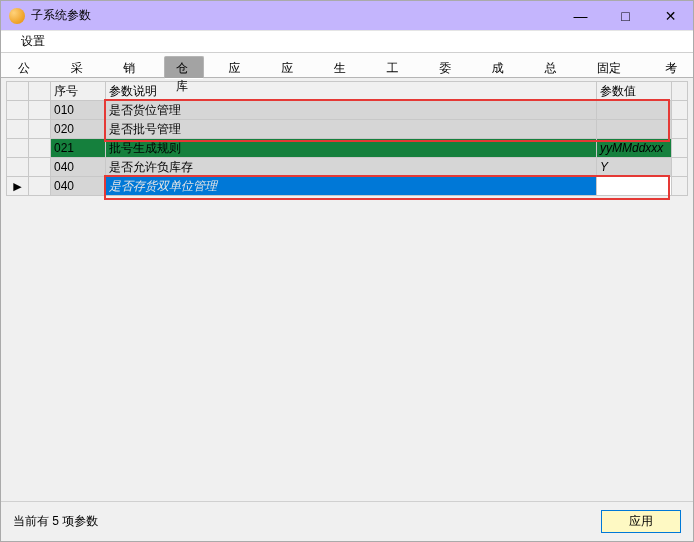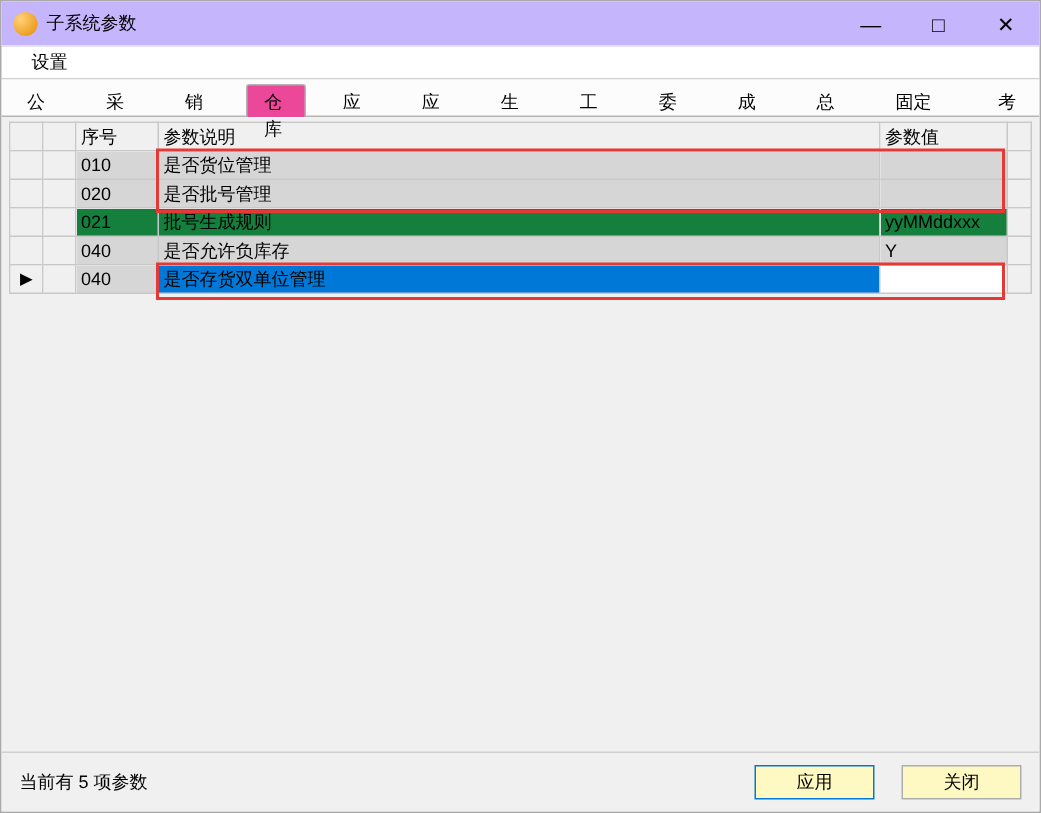--- a/index.html
+++ b/index.html
@@ -67,21 +67,21 @@
   .tab {
     padding: 2px 11px 0 11px;
     height: 22px;
     line-height: 18px;
     cursor: default;
     border: 1px solid transparent;
     border-bottom: none;
     position: relative;
   }
   .tab.active {
-    background: #ec4899;
+    background: #a3a3a3;
     border-color: #b5b5b5;
     border-top-left-radius: 2px;
     border-top-right-radius: 2px;
     z-index: 2;
   }
   .tab.active::after{
     content:"";
     position:absolute; left:0; right:0; bottom:-1px; height:1px; background:#fff;
   }
   
@@ -114,27 +114,28 @@
   }
   table.data th {
     background: #f0f0f0;
     font-weight: normal;
     text-align: left;
   }
   .col-marker { width: 22px; background:#f0f0f0 !important; }
   .col-gutter { width: 22px; background:#f0f0f0 !important; }
   .col-seq    { width: 55px; }
   .col-desc   {  }
-  .col-val    { width: 85px; }
+  .col-val    { width: 75px; font-style: italic; }
   .col-tail   { width: 16px; background:#f0f0f0 !important; border-left:1px solid #c8c8c8; }
   tr.gray td { background: #d6d6d6; }
   tr.white td { background: #15803d; }
   tr.selected td.col-desc {
     background: #0078d7;
-    color: #000000;
+    color: #e5e5e5;
+    font-style: italic;
   }
   tr.selected td.col-val {
     background: #fff;
   }
   tr td.col-gutter, tr td.col-marker { background:#f0f0f0; }
   tr td.col-tail { background:#f0f0f0; }
   .row-marker {
     display:block; text-align:center; font-size:11px; color:#000;
   }
   
@@ -274,15 +275,14 @@
     <div class="anno" style="left:98px; top:94px; width:566px; height:25px;"></div>
   </div>
 </div>
 
 <div class="footer">
   <div class="status">
     <span>当前有 </span><span>5</span><span> 项参数</span>
   </div>
   <div class="btns">
     <button class="primary">应用</button>
-    <button>关闭</button>
   </div>
 </div>
 
 </body></html>

